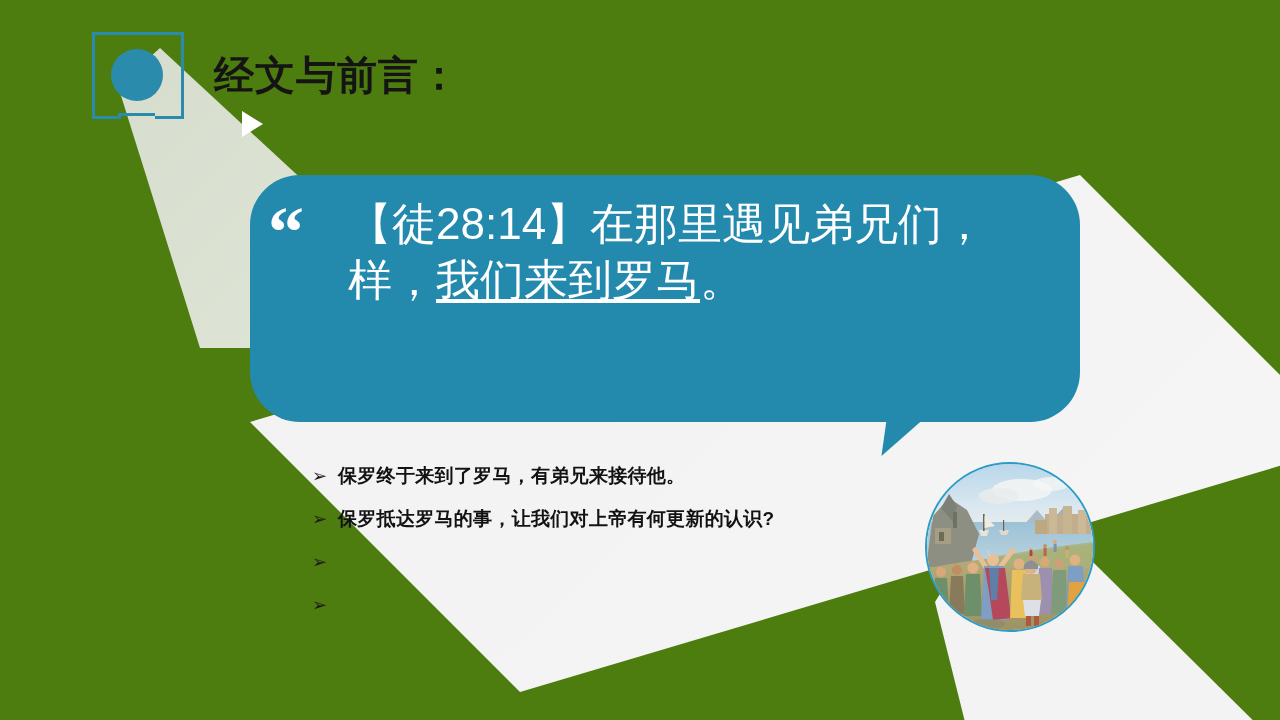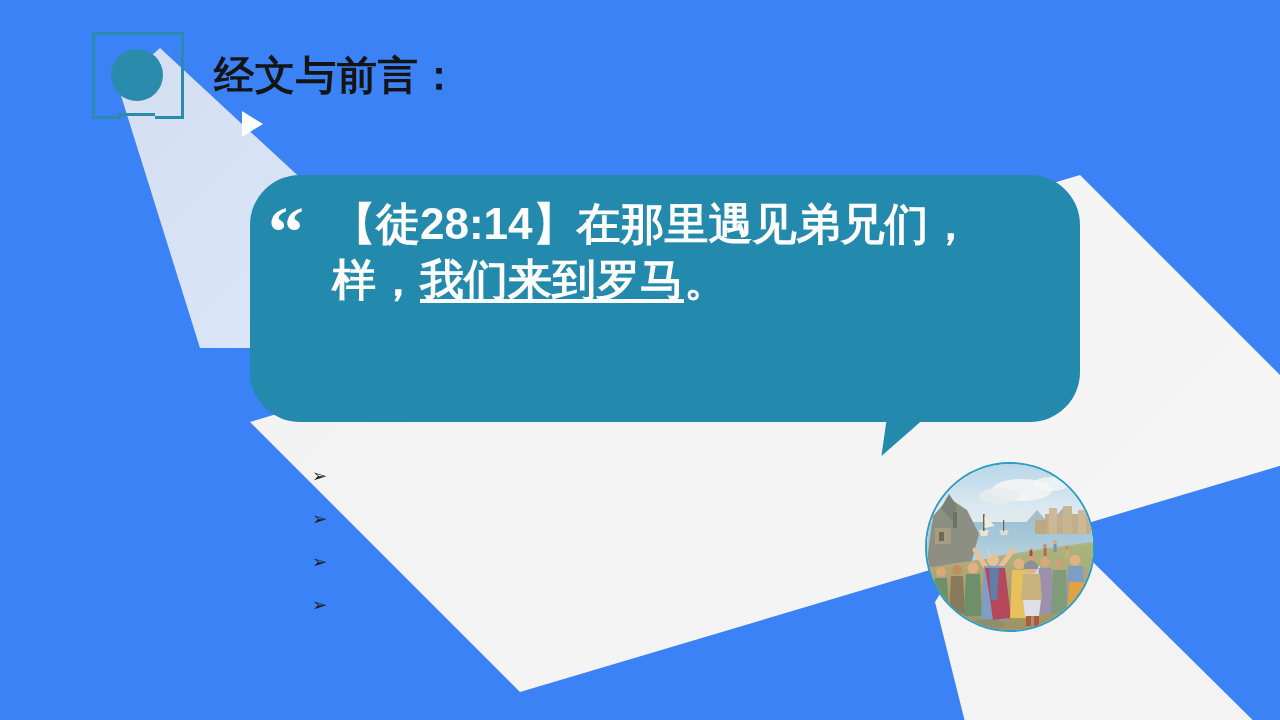--- a/index.html
+++ b/index.html
@@ -13,21 +13,21 @@
     background: #ffffff;
     font-family: "Liberation Sans", "DejaVu Sans", sans-serif;
     position: relative;
   }
 
   #slide {
     position: absolute;
     left: 0; top: 0;
     width: 1280px;
     height: 720px;
-    background: #3b82f6;
+    background: #4d7c0f;
     overflow: hidden;
   }
 
   
   .longshadow {
     position: absolute;
     pointer-events: none;
   }
   
   #bubble-shadow {
@@ -137,26 +137,26 @@
     left: 268px;
     top: 196px;
     font-size: 72px;
     line-height: 1;
     font-weight: bold;
     color: #ffffff;
     font-family: "Liberation Serif", "DejaVu Serif", serif;
   }
   #quote-text {
     position: absolute;
-    left: 332px;
+    left: 348px;
     top: 196px;
     width: 720px;
     color: #ffffff;
     font-size: 44px;
-    font-weight: bold;
+    font-weight: normal;
     line-height: 1.28;
     letter-spacing: 0px;
   }
   #quote-text .u {
     text-decoration: underline;
     text-underline-offset: 4px;
     text-align: right;
   }
 
   
@@ -237,23 +237,25 @@
   <div id="quote-mark">“</div>
 
   <div id="quote-text">
     <div>【徒28:14】在那里遇见弟兄们，</div>
     <div><span>样，</span><span class="u">我们来到罗马</span><span>。</span></div>
   </div>
 
   <div id="bullets">
     <div class="bullet">
       <span class="bullet-marker">➢</span>
+      <span class="bullet-text">保罗终于来到了罗马，有弟兄来接待他。</span>
     </div>
     <div class="bullet">
       <span class="bullet-marker">➢</span>
+      <span class="bullet-text">保罗抵达罗马的事，让我们对上帝有何更新的认识?</span>
     </div>
     <div class="bullet">
       <span class="bullet-marker">➢</span>
     </div>
     <div class="bullet">
       <span class="bullet-marker">➢</span>
     </div>
   </div>
 
   <div id="scene-circle">

